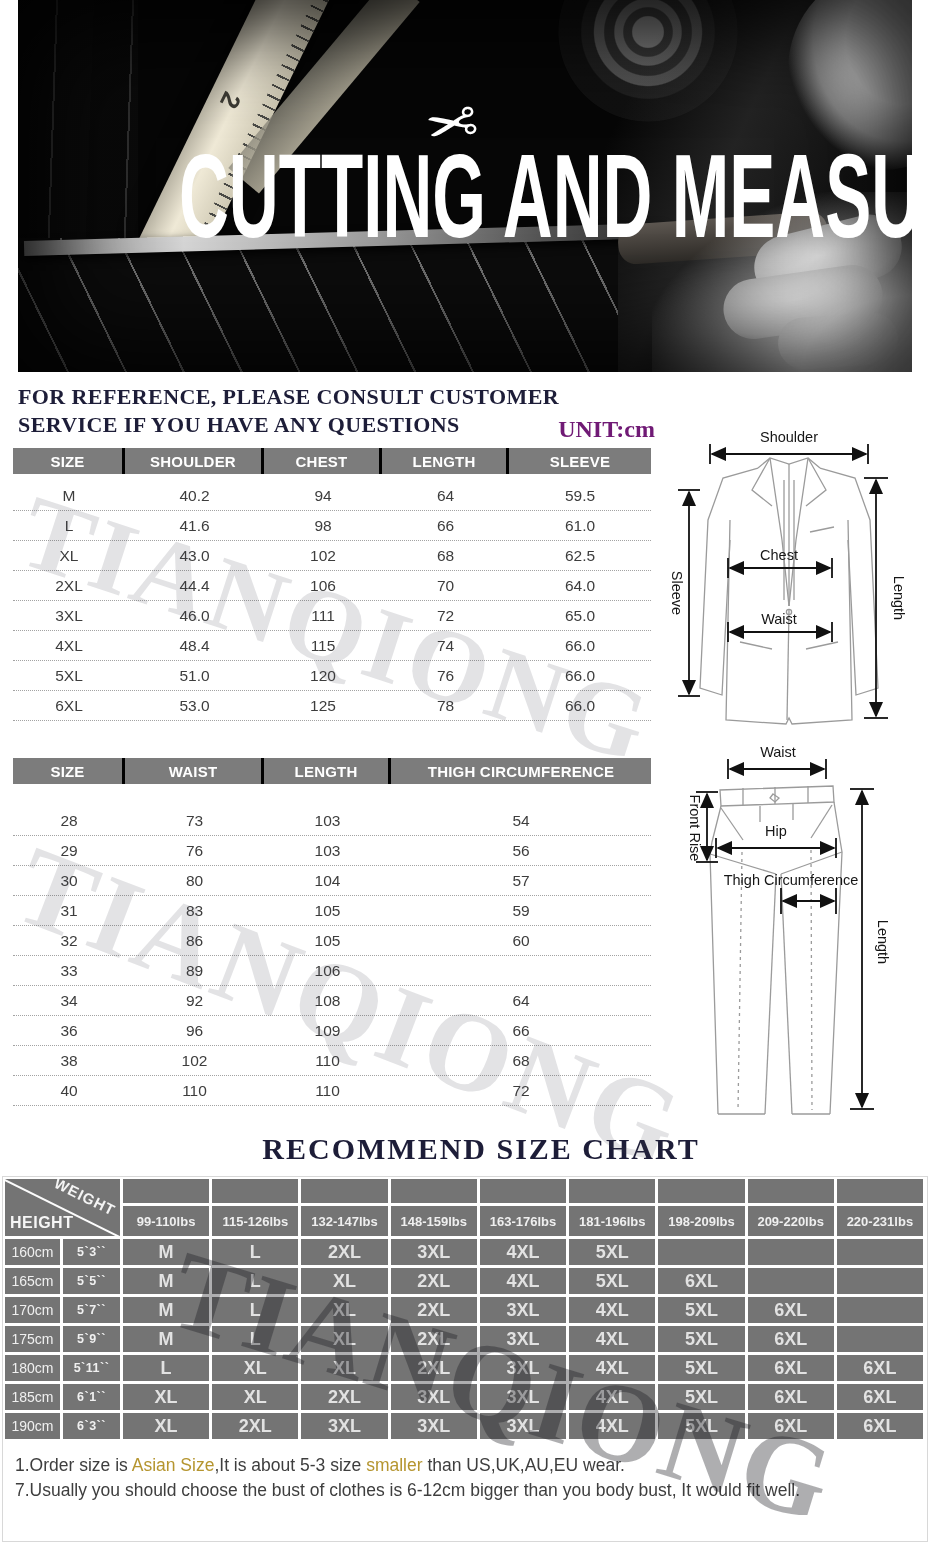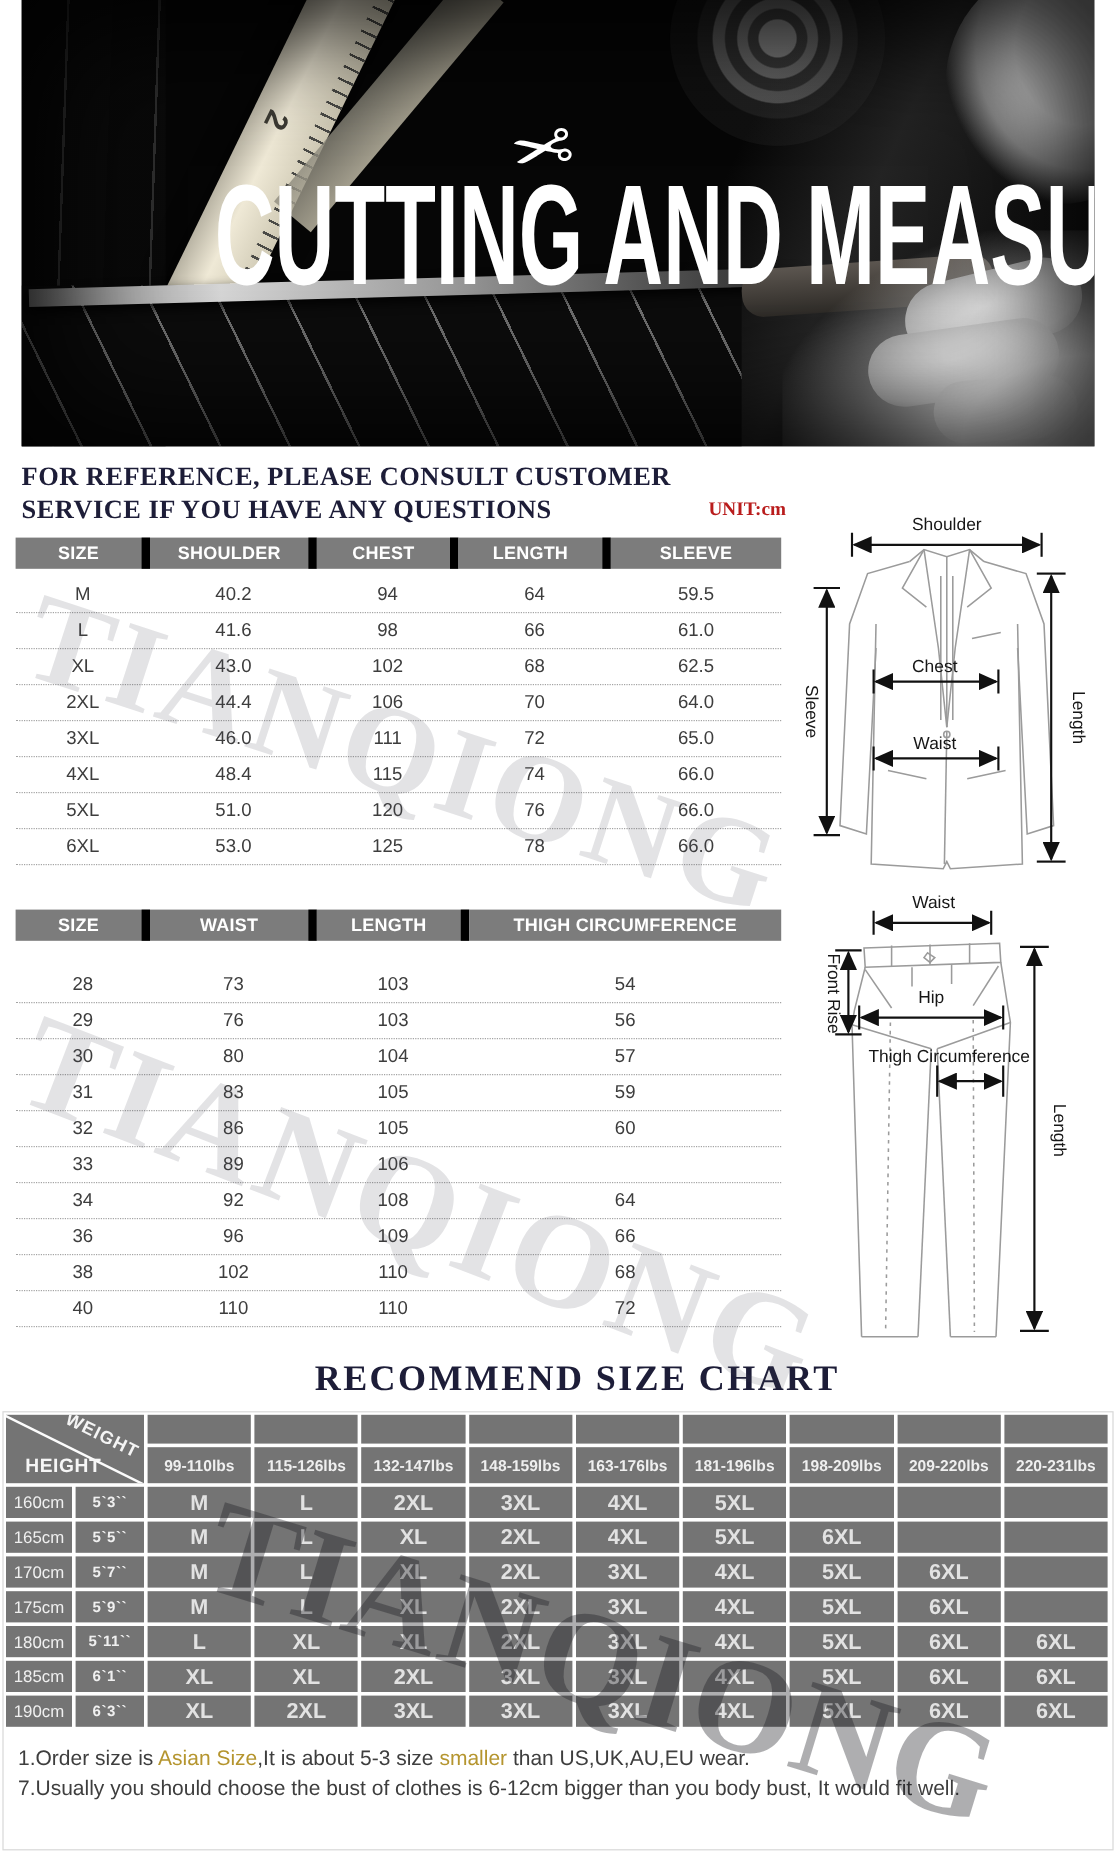--- a/index.html
+++ b/index.html
@@ -42,31 +42,31 @@
     transform:scaleX(-1) rotate(10deg); font-family:"DejaVu Sans", sans-serif; }
   #hero-title { position:absolute; left:0; top:142px; width:894px; text-align:center;
     color:#fff; font-weight:bold; font-size:108px; white-space:nowrap; letter-spacing:0;
     transform:scale(.64,1.1); line-height:1; }
 
   
   #intro-heading { position:absolute; left:18px; top:383px; width:560px;
     font-family:"Liberation Serif", serif; font-weight:bold; font-size:22px; line-height:28px;
     color:#1d1d38; letter-spacing:.4px; }
   #unit-label { position:absolute; left:470px; top:416px; width:185px; text-align:right;
-    font-family:"Liberation Serif", serif; font-weight:bold; font-size:16px; color:#b91c1c; }
+    font-family:"Liberation Serif", serif; font-weight:bold; font-size:24px; color:#701a75; }
 
   
   .size-table { position:absolute; left:13px; width:638px; }
   #jacket-table { top:448px; }
   #pants-table { top:758px; }
   .thead { display:grid; height:26px; background:#fff; }
   #jacket-table .thead, #jacket-table .trow { grid-template-columns:112px 139px 118px 127px 142px; }
   #pants-table .thead, #pants-table .trow { grid-template-columns:112px 139px 127px 260px; }
   .thcell { background:#7c7c7c; color:#fff; font-weight:bold; font-size:15px;
-    display:flex; align-items:center; justify-content:center; border-right:7px solid #000000; letter-spacing:.2px; }
+    display:flex; align-items:center; justify-content:center; border-right:3px solid #000000; letter-spacing:.2px; }
   .thcell:last-child { border-right:none; }
   .tbody { margin-top:7px; }
   #pants-table .tbody { margin-top:22px; }
   .trow { display:grid; height:30px; border-bottom:1px dotted #a3a3a3; }
   .tcell { display:flex; align-items:center; justify-content:center; font-size:15.5px; color:#3d3d3d; }
 
   
   .wm { position:absolute; font-family:"Liberation Serif", serif; font-weight:bold;
     white-space:nowrap; pointer-events:none; transform-origin:left center; z-index:4; }
   #wm1 { left:25px; top:468px; font-size:104px; letter-spacing:4px; color:rgba(70,70,80,.15); transform:rotate(18deg); }
@@ -92,21 +92,21 @@
   .mcell { background:#747474; display:flex; align-items:center; justify-content:center; color:#e9e9e9; overflow:hidden; }
   .mcell.size { font-weight:bold; font-size:18px; color:#e2e2e2; }
   .mcell.lbs { font-size:13px; font-weight:600; color:#efefef; }
   .mcell.cm { font-size:14px; color:#f0f0f0; }
   .mcell.ft { font-size:12.5px; font-weight:bold; color:#f0f0f0; letter-spacing:.5px; }
   #corner { grid-column:1 / span 2; grid-row:1 / span 2; position:relative; }
   #corner .diag { position:absolute; left:0; top:0; width:129px; height:2px; background:#fcfcfc;
     transform-origin:0 0; transform:rotate(26.4deg); }
   #weight-axis { position:absolute; right:2px; top:9px; font-size:15px; font-weight:bold; color:#f4f4f4;
     transform:rotate(26.4deg); letter-spacing:1px; }
-  #height-axis { position:absolute; left:16px; bottom:4px; font-size:16px; font-weight:bold; color:#f6f6f6; letter-spacing:.5px; }
+  #height-axis { position:absolute; left:5px; bottom:4px; font-size:16px; font-weight:bold; color:#f6f6f6; letter-spacing:.5px; }
 
   
   #notes { position:absolute; left:12px; top:276px; font-size:17.5px; color:#3e3e3e; line-height:25px; }
   .hl { color:#b5952f; }
 </style>
 </head>
 <body>
 
 <div id="canvas">
 

